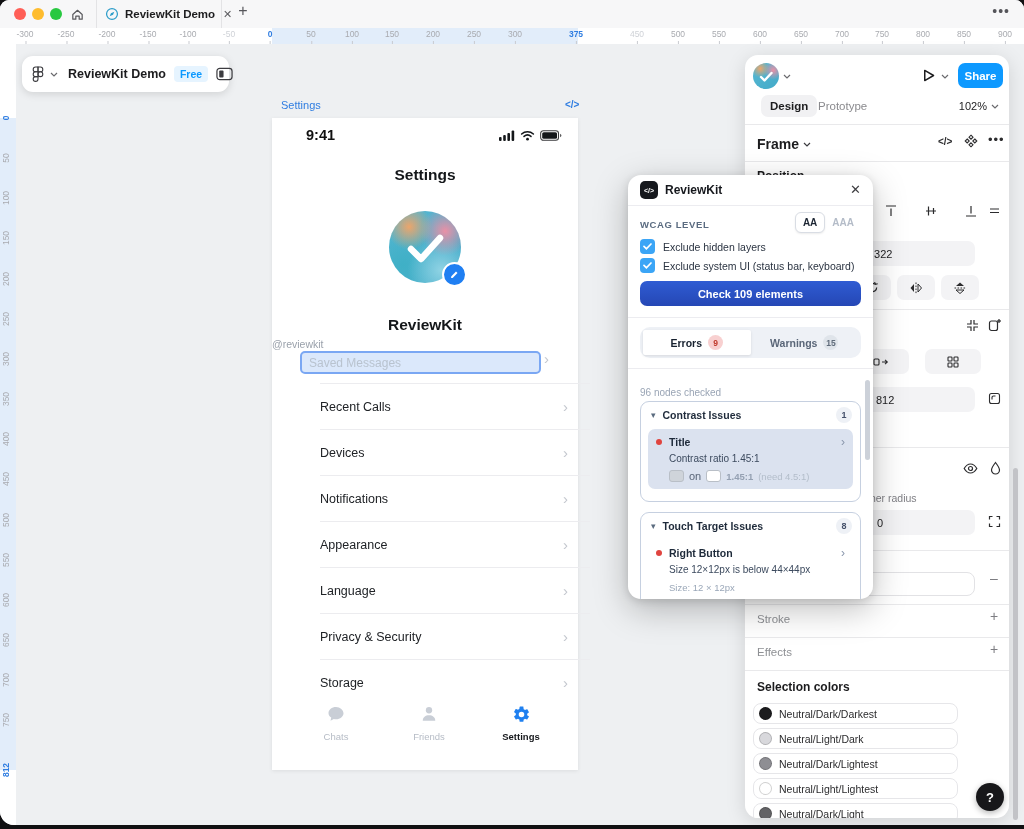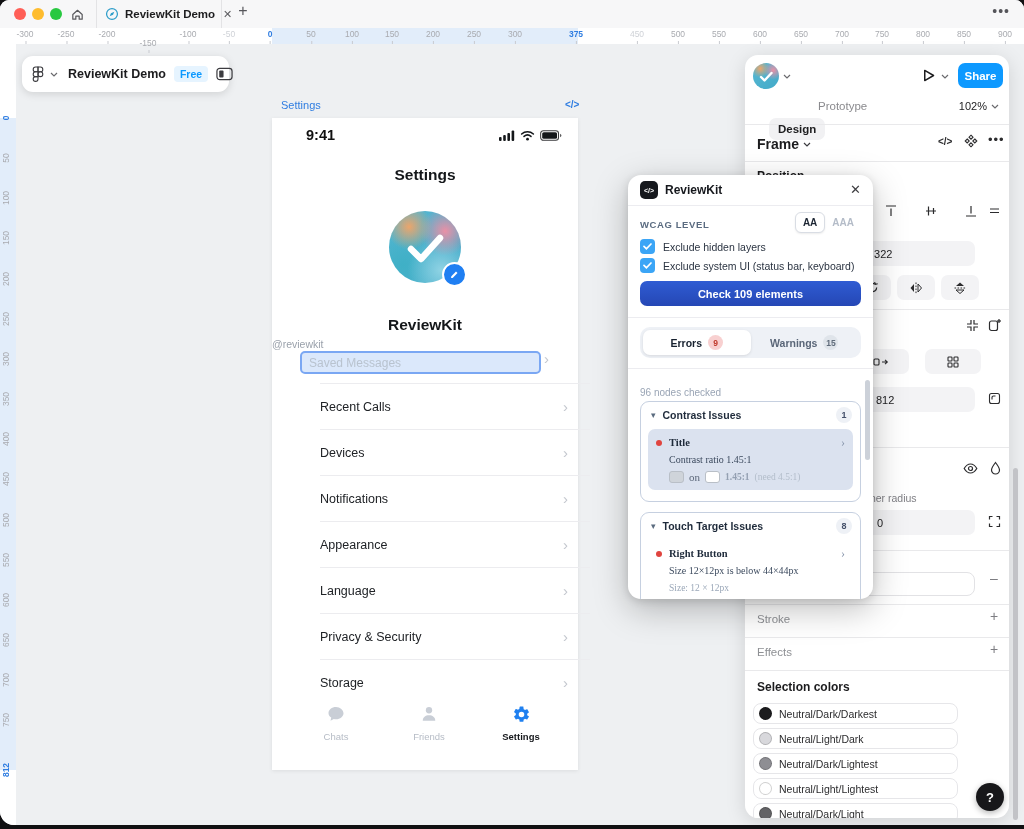--- a/index.html
+++ b/index.html
@@ -74,32 +74,32 @@
   .wcaglabel{position:absolute;left:12px;top:44px;font-size:9.5px;font-weight:700;letter-spacing:.6px;color:#5a6b80;}
   .seg{position:absolute;right:12px;top:37px;display:flex;align-items:center;}
   .segbtn{font-size:10px;font-weight:700;padding:4px 7px;border-radius:6px;color:#b4bcc8;}
   .segbtn.sel{background:#fff;border:1px solid #d9dde4;box-shadow:0 1px 2px rgba(0,0,0,.08);color:#1d2633;}
   .cbrow{position:absolute;left:12px;display:flex;align-items:center;gap:8px;}
   .cbbox{width:15px;height:15px;background:#3ba5f6;border-radius:4px;display:flex;align-items:center;justify-content:center;flex:none;}
   .cblabel{font-size:10.5px;color:#2b3442;}
   .checkbtn{position:absolute;left:12px;top:106px;width:221px;height:25px;background:linear-gradient(180deg,#2f5cd3,#2547b5);border-radius:7px;color:#fff;font-size:11px;font-weight:700;display:flex;align-items:center;justify-content:center;}
   .plugdiv{position:absolute;left:0;width:100%;height:1px;background:#ececf0;}
   .plugtabs{position:absolute;left:12px;top:152px;width:221px;height:31px;background:#eef1f6;border-radius:10px;padding:3px;box-sizing:border-box;display:flex;}
-  .plugtab{flex:1;display:flex;align-items:center;justify-content:center;gap:6px;font-size:10.5px;font-weight:600;color:#5a6678;border-radius:7px;}
+  .plugtab{flex:1;display:flex;align-items:center;justify-content:center;gap:6px;font-size:10.5px;font-weight:600;color:#5a6678;border-radius:2px;}
   .plugtab.sel{background:#fff;box-shadow:0 1px 3px rgba(0,0,0,.1);color:#16202e;font-weight:700;}
   .badge{width:15px;height:15px;border-radius:50%;font-size:8.5px;font-weight:700;display:flex;align-items:center;justify-content:center;}
   .badge.err{background:#f8d0d0;color:#c0392b;}
   .badge.warn{background:#dfe4ea;color:#5f6b7a;}
   .nodestxt{position:absolute;left:12px;top:212px;font-size:10px;color:#9aa5b5;}
   .issuecard{position:absolute;left:12px;width:221px;border:1px solid #c6d0e0;border-radius:9px;background:#fff;box-sizing:border-box;}
   .cardhead{position:relative;height:26px;display:flex;align-items:center;padding:0 8px 0 10px;gap:7px;}
   .cardchev{font-size:9px;color:#5b6b7f;}
   .cardtitle{font-size:10.5px;font-weight:700;color:#1e2a3a;flex:1;}
   .cardcount{width:16px;height:16px;border-radius:50%;background:#eef1f6;color:#44506a;font-size:9px;font-weight:600;display:flex;align-items:center;justify-content:center;}
-  .issueitem{position:relative;margin:1px 7px 7px 7px;border-radius:7px;padding:6px 8px 7px 8px;font-family:Liberation Serif, serif;}
+  .issueitem{position:relative;margin:1px 7px 7px 7px;border-radius:7px;padding:6px 8px 7px 8px;}
   .issueitem.sel{background:#dbe2ef;}
   .itemrow1{display:flex;align-items:center;gap:7px;}
   .reddot{width:6px;height:6px;border-radius:50%;background:#e0443f;flex:none;}
   .itemname{font-size:10.5px;font-weight:700;color:#1e2a3a;flex:1;}
   .itemchev{font-size:12px;color:#8a97ad;}
   .itemdetail{font-size:10px;color:#3c4a5e;margin:4px 0 0 13px;}
   .swrow{display:flex;align-items:center;gap:5px;margin:6px 0 0 13px;}
   .sw{width:15px;height:12px;border-radius:3px;border:1px solid #b9bfc7;box-sizing:border-box;}
   .swon{font-size:11px;color:#5a6678;}
   .swratio{font-size:9.5px;font-weight:600;color:#94a0b2;}
@@ -175,21 +175,21 @@
       </div>
 
       <div class="htick" style="left: 66px;">
         <span>-250</span><i class="htmark"></i>
       </div>
 
       <div class="htick" style="left: 107px;">
         <span>-200</span><i class="htmark"></i>
       </div>
 
-      <div class="htick" style="left: 148px; margin-top: 9px;">
+      <div class="htick" style="left: 148px;">
         <span>-150</span><i class="htmark"></i>
       </div>
 
       <div class="htick" style="left: 188px;">
         <span>-100</span><i class="htmark"></i>
       </div>
 
       <div class="htick dim" style="left: 229px;">
         <span>-50</span><i class="htmark"></i>
       </div>
@@ -495,21 +495,21 @@
           <path d="M3.5 2.3v9.4l8.2-4.7z" fill="none" stroke="#1d1d1f" stroke-width="1.4" stroke-linejoin="round"></path>
         </svg>
     </span>
     <span style="position:absolute;left:196px;top:19px;">
       <svg width="8" height="5" viewBox="0 0 8 5">
           <path d="M1 1l3 3 3-3" stroke="#6a6a6e" fill="none" stroke-width="1.2"></path>
         </svg>
     </span>
     <div class="sharebtn">Share</div>
 
-    <span class="modetab sel" style="left:24px;margin-top:23px;">Design</span>
+    <span class="modetab sel" style="left:16px;">Design</span>
     <span class="modetab" style="left:64px;">Prototype</span>
     <div class="zoomctl">
       <span>102%</span>
       <svg width="8" height="5" viewBox="0 0 8 5">
           <path d="M1 1l3 3 3-3" stroke="#6a6a6e" fill="none" stroke-width="1.2"></path>
         </svg>
     </div>
     <div class="pdiv" style="top:69px;"></div>
 
     <span class="sectitle" style="position:absolute;left:12px;top:81px;font-size:14px;">Frame</span>

